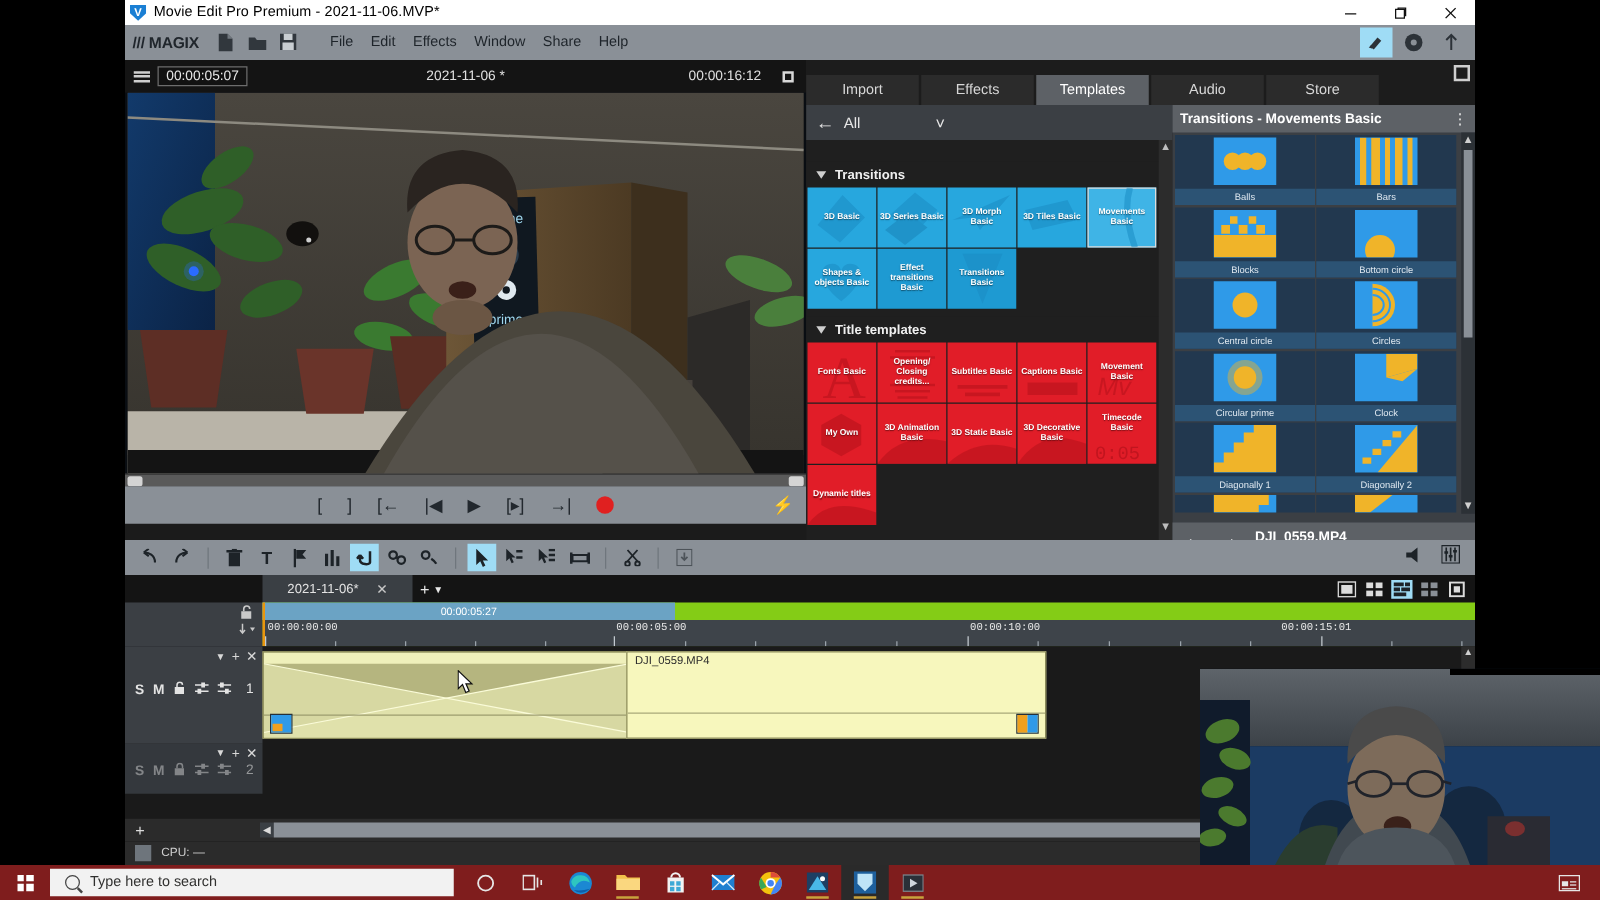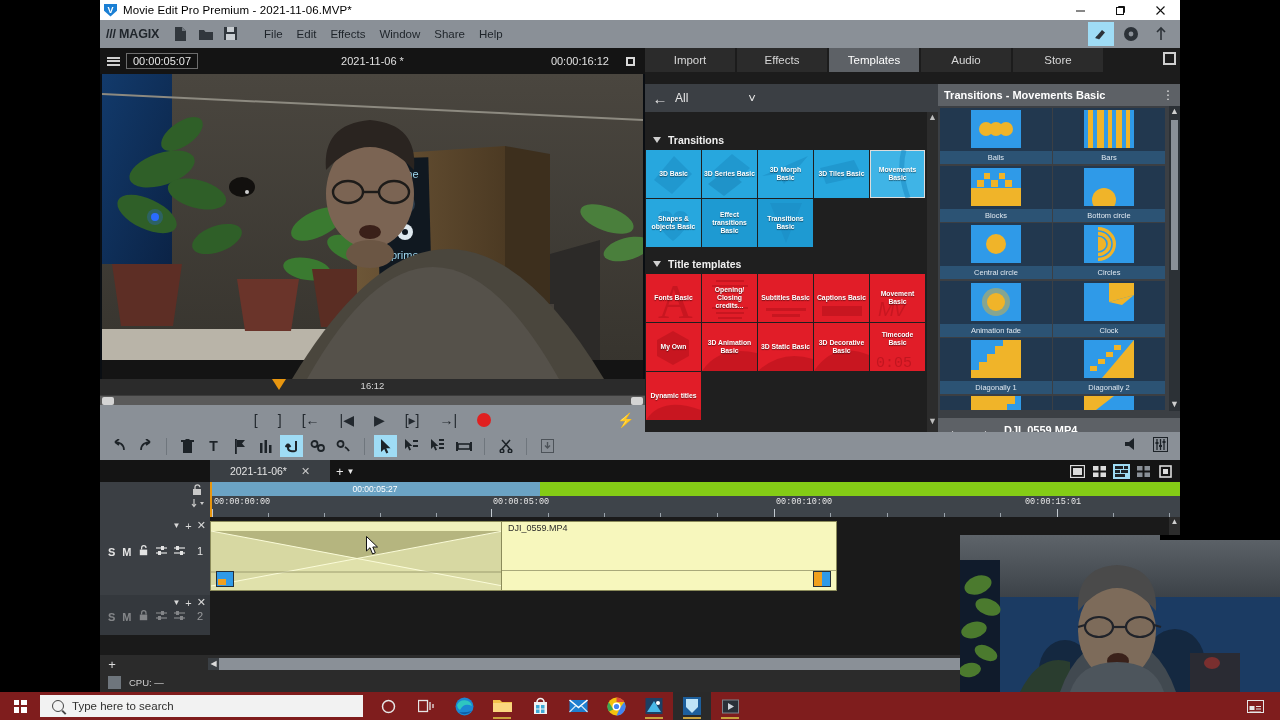--- a/index.html
+++ b/index.html
@@ -68,21 +68,21 @@
   .pv-bar { position:relative; height:10px; background:#5a5a5a; border-top:1px solid #3c3c3c;}
   .pv-bar .knob { position:absolute; top:1px; width:12px;height:8px;background:#d4d4d4;border-radius:2px;}
 
   .pv-transport { height:30px; background:#8a9097; display:flex; align-items:center; justify-content:center; gap:20px; position:relative;}
   .tr-btn { font-size:14px; color:#22282e; font-family:"Liberation Sans",sans-serif; line-height:1;}
   .tr-rec { width:14px;height:14px;border-radius:50%;background:#e02020;}
   .tr-right { position:absolute; right:10px; color:#22282e; font-size:14px;}
 
   
   .mediapool { position:absolute; left:645px; top:48px; width:535px; height:384px; background:#232323;}
-  .mp-tabs { height:36px; background:#1c1c1c; display:flex; align-items:flex-start; position:relative;}
+  .mp-tabs { height:36px; background:#1c1c1c; display:flex; align-items:flex-end; position:relative;}
   .mp-tab { width:90px; height:24px; display:flex;align-items:center;justify-content:center;
             font-size:11.5px; color:#d7d7d7; background:#2b2b2b; margin-right:2px;}
   .mp-tab.active { background:#5d6166; color:#fff; }
   .mp-tabs .mp-max { position:absolute; right:4px; top:4px; width:13px;height:13px;
       border:2px solid #cfcfcf; }
 
   .mp-body { display:flex; height:358px; }
   .mp-left { width:293px; background:#1f1f1f; position:relative;}
   .mp-filter { height:28px; background:#3b3f44; display:flex; align-items:center; color:#e7e7e7;}
   .mp-back { width:30px; text-align:center; font-size:15px; color:#e6e6e6;}
@@ -377,24 +377,20 @@
             <line x1="261" y1="118" x2="277" y2="118"></line>
           </g>
           <ellipse cx="268" cy="158" rx="11" ry="7" fill="#3a2019"></ellipse>
           <path d="M190 305 q78 -130 156 -130 q78 0 156 130 z" fill="#4a463d"></path>
           <path d="M205 305 q63 -112 126 -112 q63 0 126 112 z" fill="#55514a"></path>
           <ellipse cx="268" cy="180" rx="24" ry="14" fill="#6b5644"></ellipse>
         </svg>
       </div>
     </div>
 
-    <div class="pv-scrub">
-      <div class="pv-dur">16:12</div>
-      <div class="pv-marker"></div>
-    </div>
     <div class="pv-bar">
       <span class="knob" style="left:2px"></span>
       <span class="knob" style="right:2px"></span>
     </div>
 
     <div class="pv-transport">
       <span class="tr-btn">[</span>
       <span class="tr-btn">]</span>
       <span class="tr-btn">[←</span>
       <span class="tr-btn">|◀</span>
@@ -638,21 +634,21 @@
                 </svg></div>
             <div class="cap">Circles</div>
           </div>
 
           <div class="trans-cell">
             <div class="thumb">
               <svg width="50" height="38" viewBox="0 0 50 38">
                   <circle cx="25" cy="19" r="14" fill="#f0b429" opacity=".45"></circle>
                   <circle cx="25" cy="19" r="9" fill="#f0b429"></circle>
                 </svg></div>
-            <div class="cap">Animation fade</div>
+            <div class="cap">Circular prime</div>
           </div>
 
           <div class="trans-cell">
             <div class="thumb">
               <svg width="50" height="38" viewBox="0 0 50 38">
                   <path d="M25 19 L25 0 L50 0 L50 12 z" fill="#f0b429"></path>
                   <path d="M25 19 L50 12 L38 22 z" fill="#f0b429"></path>
                 </svg></div>
             <div class="cap">Clock</div>
           </div>

